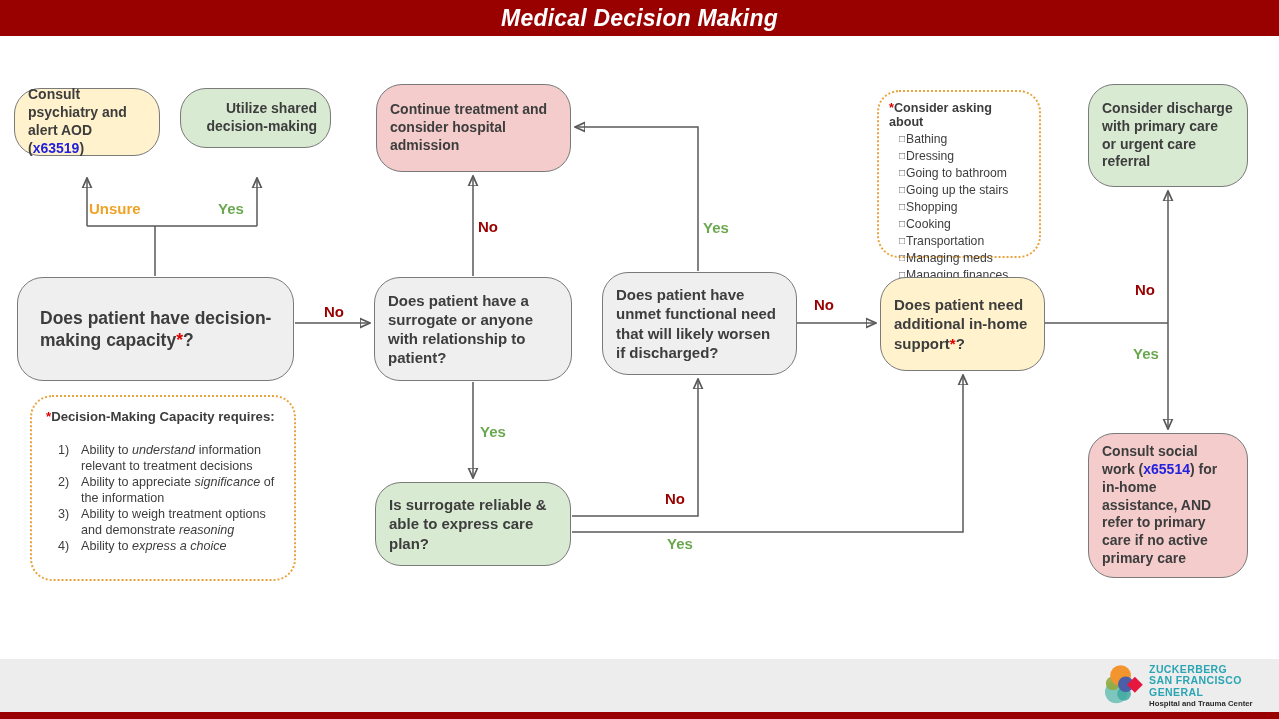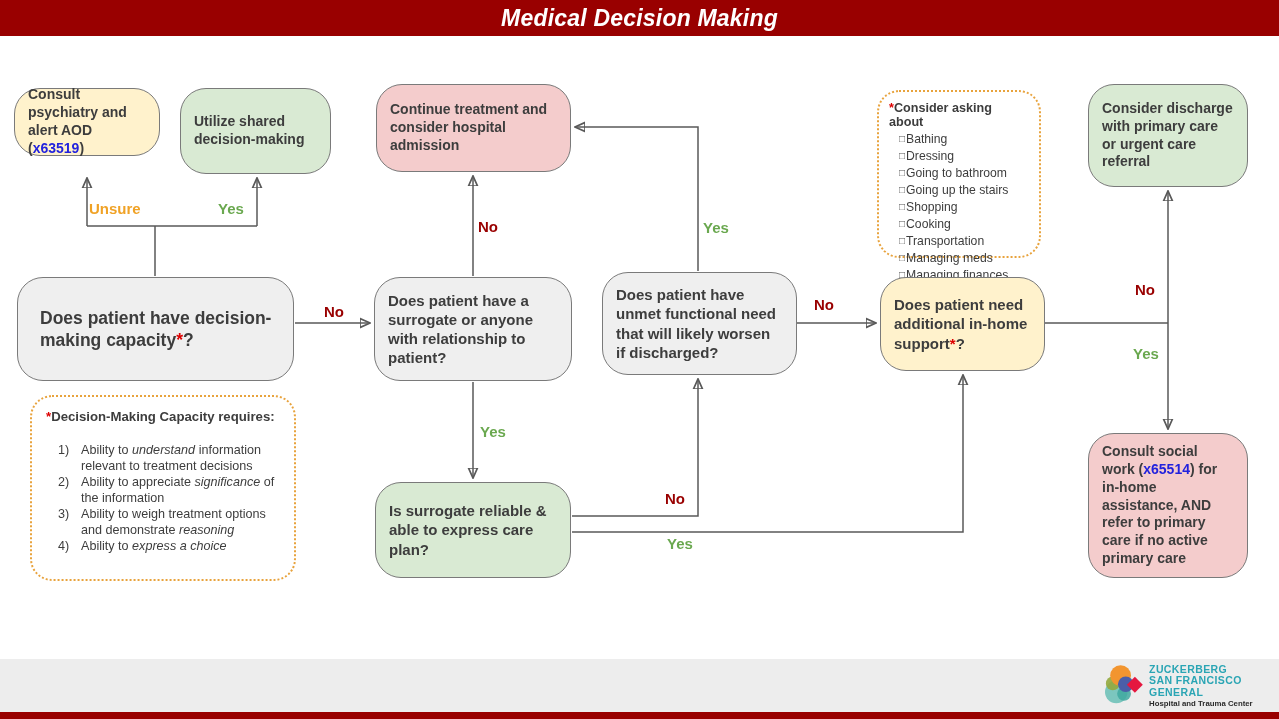--- a/index.html
+++ b/index.html
@@ -82,21 +82,21 @@
     <path d="M698,271 L698,127 L576,127" marker-end="url(#arr)"></path>
     <path d="M1045,323 L1168,323"></path>
     <path d="M1168,323 L1168,192" marker-end="url(#arr)"></path>
     <path d="M1168,323 L1168,428" marker-end="url(#arr)"></path>
   </svg>
 
   <div class="box bg-yellow fs14" style="left:14px;top:88px;width:146px;height:68px;">
     <div><span>Consult psychiatry and alert AOD (</span><span class="ext">x63519</span><span>)</span></div>
   </div>
 
-  <div class="box bg-green fs14" style="left:180px;top:88px;width:151px;height:86px;">
+  <div class="box bg-green fs14" style="left:180px;top:88px;width:151px;height:60px;text-align:right;">
     <div>Utilize shared decision-making</div>
   </div>
 
   <div class="box bg-pink fs14" style="left:376px;top:84px;width:195px;height:88px;">
     <div>Continue treatment and consider hospital admission</div>
   </div>
 
   <div class="box bg-green fs14" style="left:1088px;top:84px;width:160px;height:103px;">
     <div>Consider discharge with primary care or urgent care referral</div>
   </div>
@@ -135,21 +135,21 @@
   <div class="note" id="capacity-note" style="left:30px;top:395px;width:266px;height:186px;">
     <div class="note-heading"><span class="star">*</span><span>Decision-Making Capacity requires:</span></div>
     <ol class="note-list">
         <li><span>Ability to </span><em>understand</em><span> information relevant to treatment decisions</span></li>
         <li><span>Ability to appreciate </span><em>significance</em><span> of the information</span></li>
         <li><span>Ability to weigh treatment options and demonstrate </span><em>reasoning</em></li>
         <li><span>Ability to </span><em>express a choice</em></li>
       </ol>
   </div>
 
-  <div class="box bg-green fs15" style="left:375px;top:482px;width:196px;height:96px;">
+  <div class="box bg-green fs15" style="left:375px;top:482px;width:196px;height:84px;">
     <div>Is surrogate reliable &amp; able to express care plan?</div>
   </div>
 
   <div class="box bg-pink fs14" style="left:1088px;top:433px;width:160px;height:145px;">
     <div><span>Consult social work (</span><span class="ext">x65514</span><span>) for in-home assistance, AND refer to primary care if no active primary care</span></div>
   </div>
 
   <span class="edge-label lbl-unsure" style="left:89px;top:200px;">Unsure</span>
   <span class="edge-label lbl-yes" style="left:218px;top:200px;">Yes</span>
   <span class="edge-label lbl-no" style="left:324px;top:303px;">No</span>

